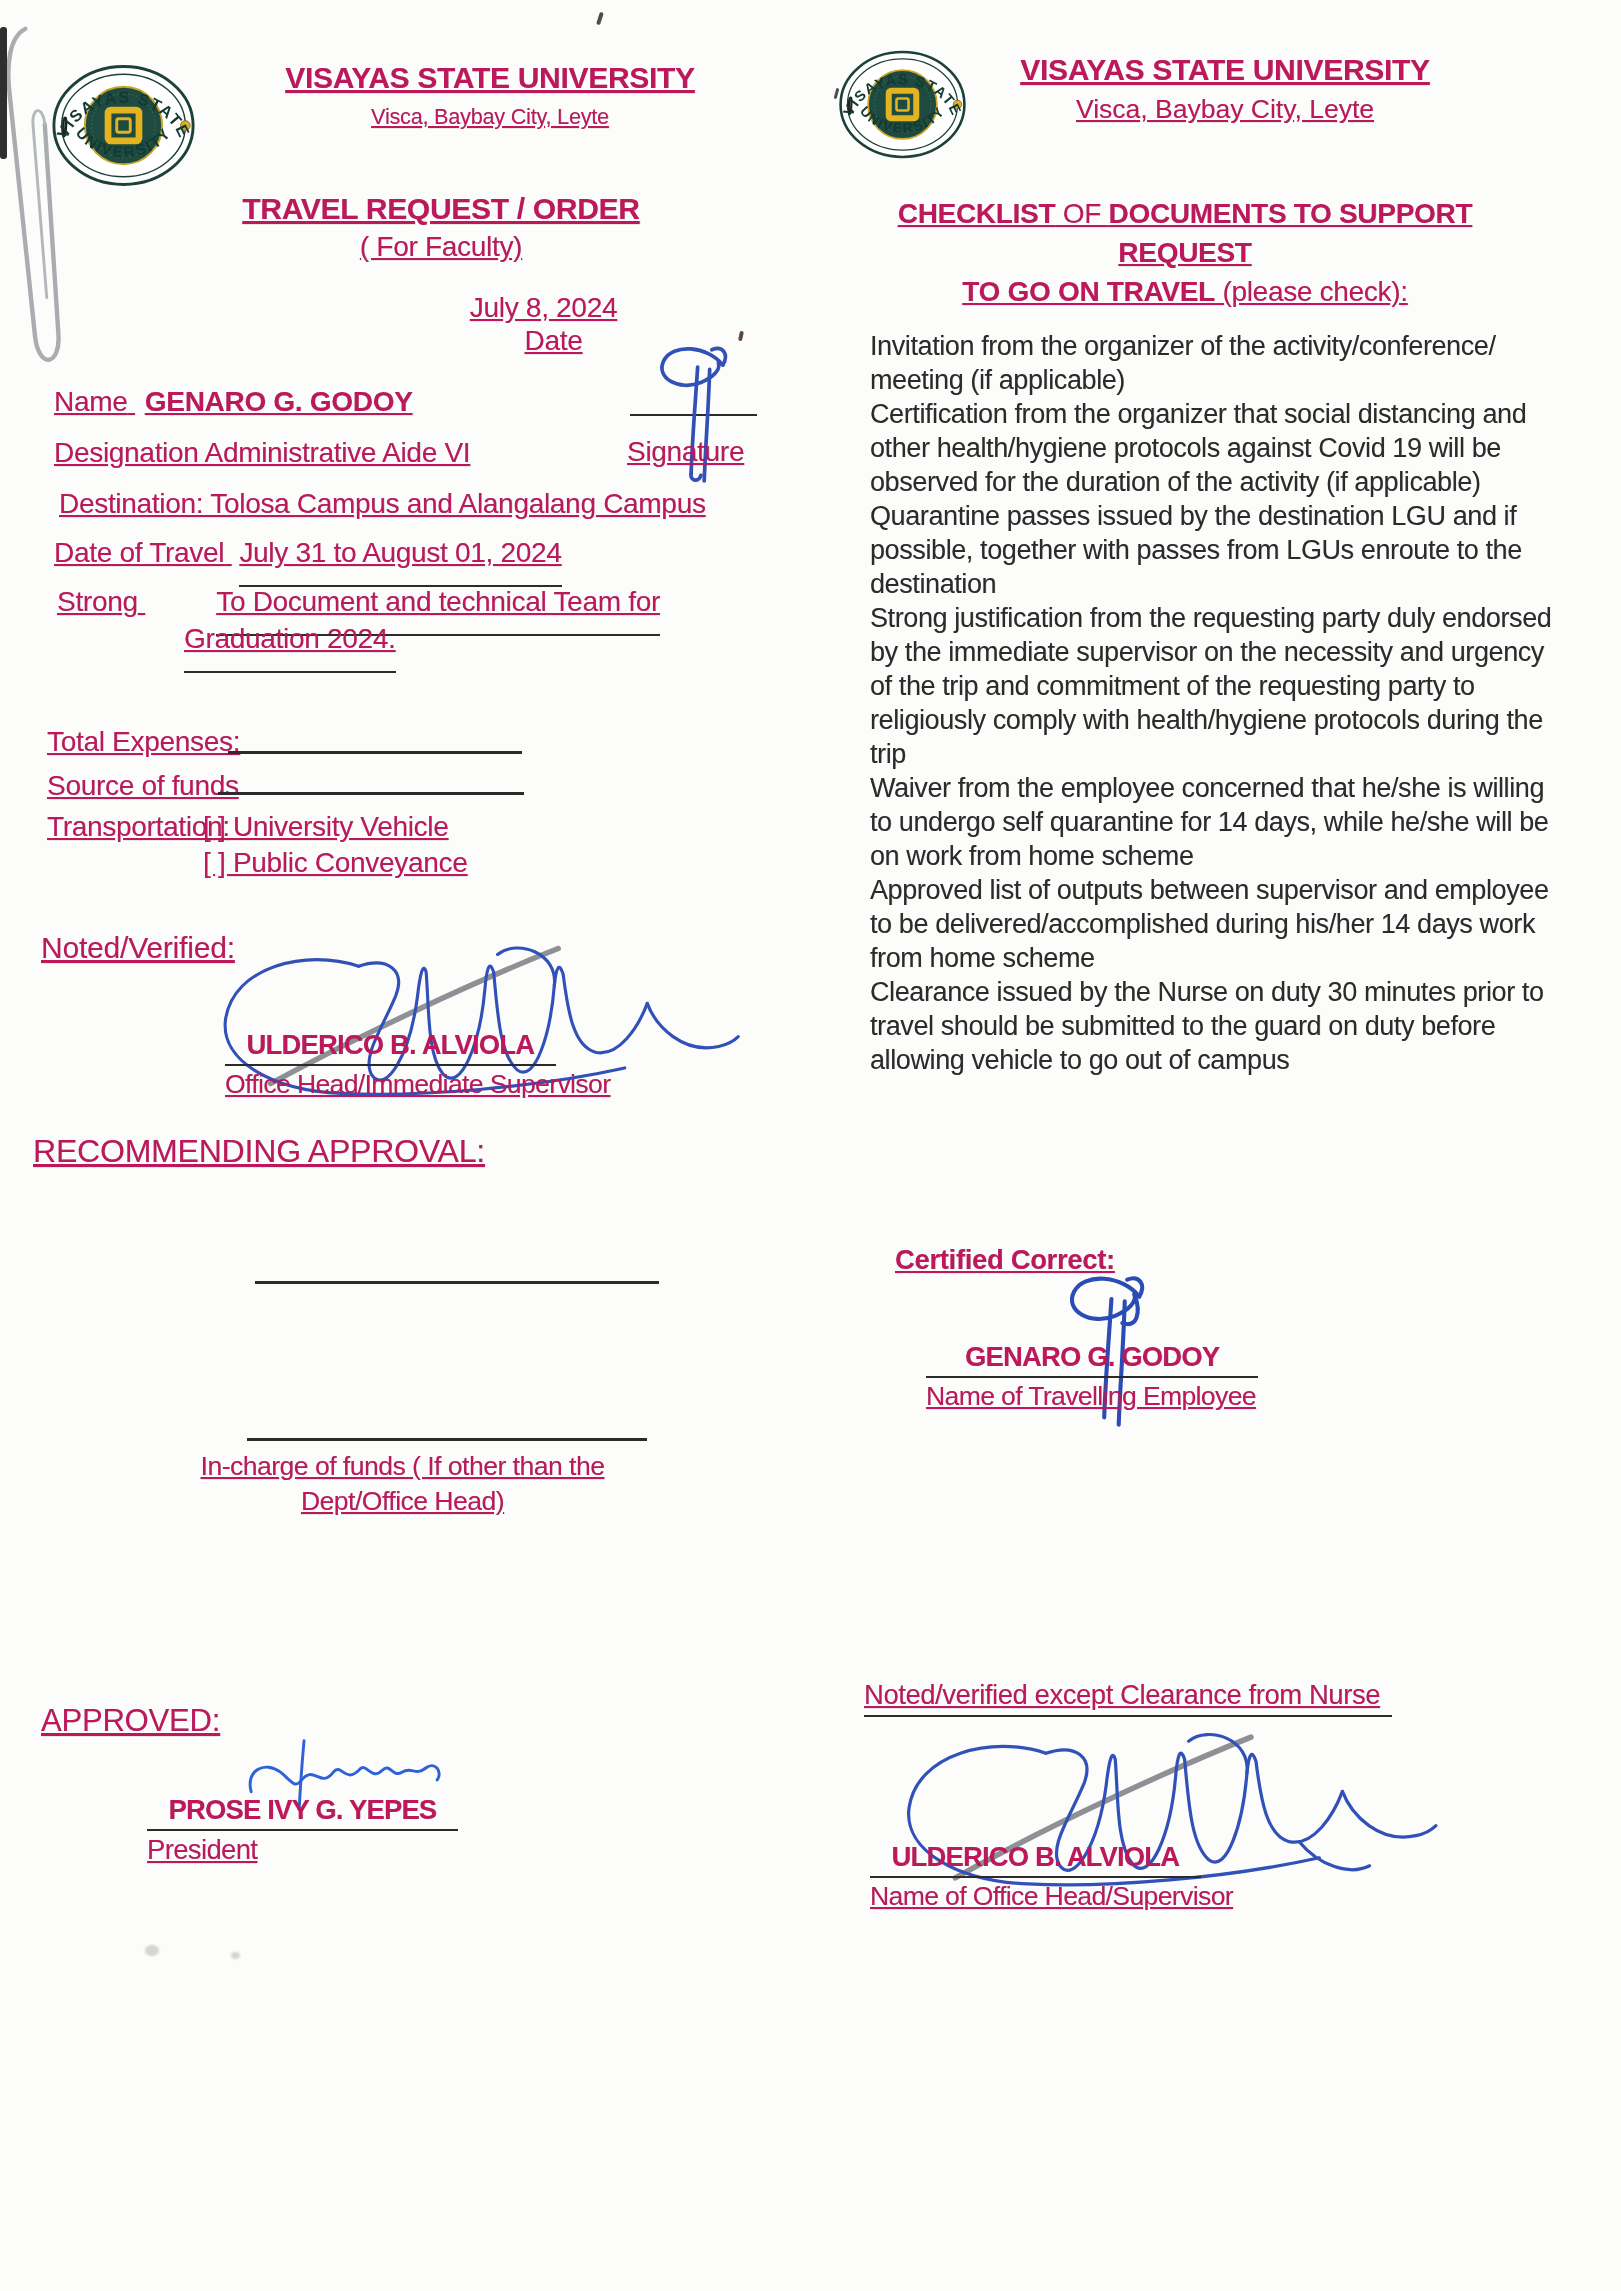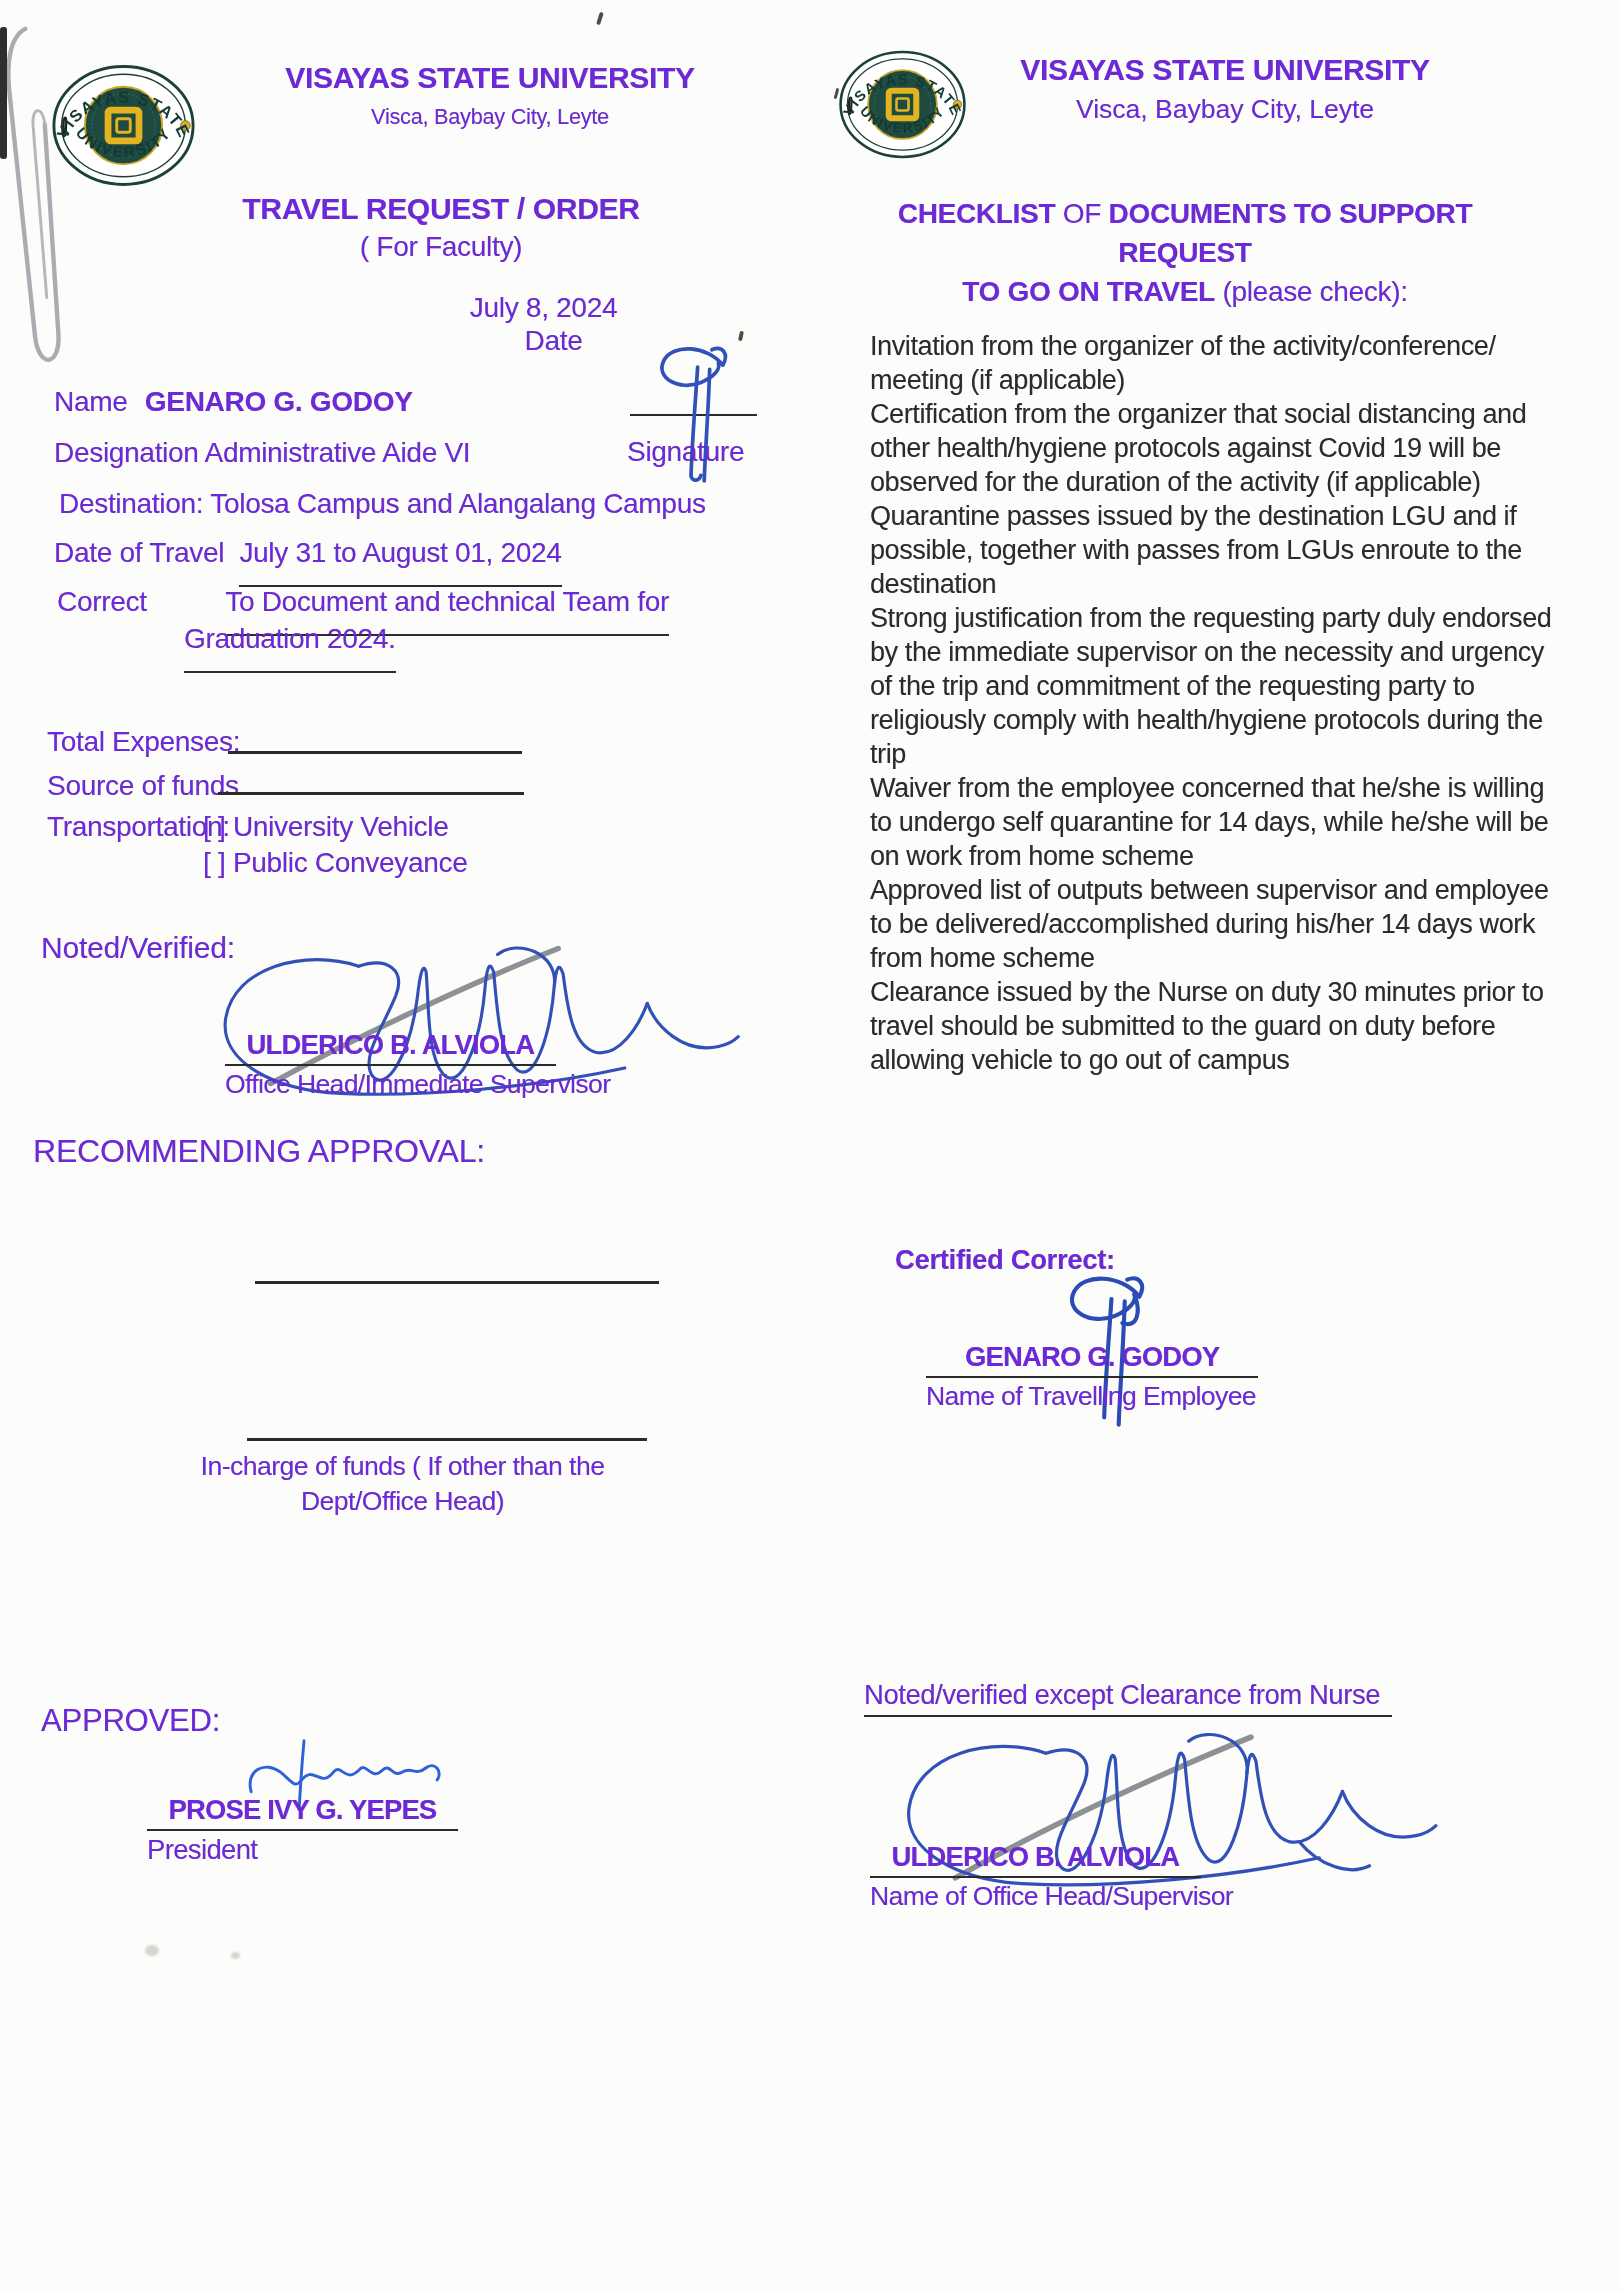--- a/index.html
+++ b/index.html
@@ -5,21 +5,21 @@
   html,body{margin:0;padding:0;background:#e8e8e8;}
   .page{
     position:relative;
     width:1621px;height:2292px;
     background:#fcfcfa;
     font-family:"Liberation Sans", sans-serif;
     color:#262626;
     overflow:hidden;
   }
   .abs{position:absolute;}
-  .ink{color:#6d28d9;text-shadow:0.3px 0.3px 0.5px rgba(50,50,50,.35);}
+  .ink{color:#be185d;text-shadow:0.3px 0.3px 0.5px rgba(50,50,50,.35);text-decoration:underline;}
   .b{font-weight:bold;}
   .ctr{text-align:center;}
   .pre{white-space:pre-wrap;}
   .t31b{font-size:30px;font-weight:bold;letter-spacing:-0.3px;}
   .t29{font-size:28px;letter-spacing:-0.3px;}
   .t22{font-size:21.6px;letter-spacing:-0.2px;}
   .heading{font-size:30px;letter-spacing:-0.2px;}
   .row{position:absolute;font-size:28px;letter-spacing:-0.3px;white-space:nowrap;}
   .uline{border-bottom:2.5px solid #2c2c2c;padding-bottom:17px;}
   .blank-line{position:absolute;border-bottom:3.4px solid #2b2b2b;}
@@ -99,21 +99,21 @@
   <div class="row ink" style="left:54px;top:437px;">Designation Administrative Aide VI</div>
 
   <div class="row ink" style="left:59px;top:488px;">Destination: Tolosa Campus and Alangalang Campus</div>
 
   <div class="row ink" style="left:54px;top:537px;">
     <span>Date of Travel</span>
     <span class="uline" style="margin-left:7.8px;">July 31 to August 01, 2024</span>
   </div>
 
   <div class="row ink" style="left:57px;top:586px;">
-    <span>Correct</span>
+    <span>Strong</span>
     <span class="uline" style="margin-left:71px;">To Document and technical Team for</span>
   </div>
   <div class="row ink" style="left:184px;top:623px;">
     <span class="uline">Graduation 2024.</span>
   </div>
 
   <div class="row ink" style="left:47px;top:726px;">Total Expenses:</div>
   <div class="blank-line" style="left:228px;top:725px;width:294px;height:25.5px;"></div>
 
   <div class="row ink" style="left:47px;top:770px;">Source of funds</div>

